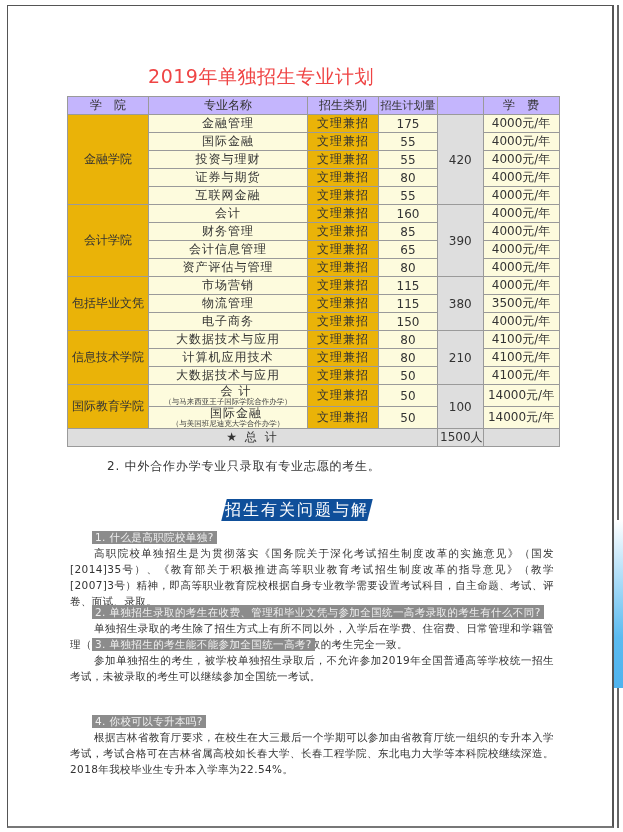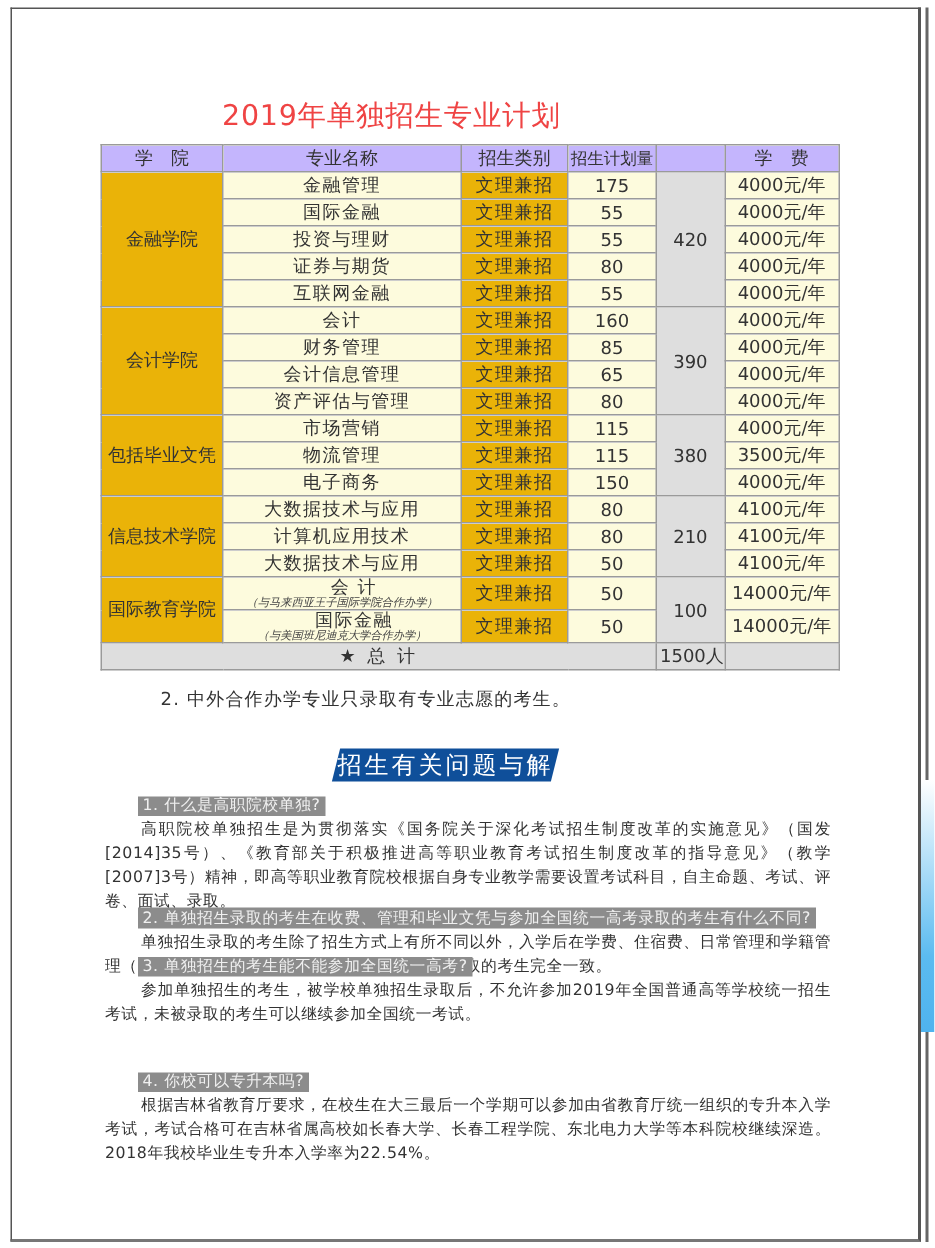--- a/index.html
+++ b/index.html
@@ -21,21 +21,21 @@
                font-weight: normal; padding: 0; white-space: nowrap; overflow: hidden; }
   table.plan th { background: #c4b5fd; height: 18px; color: #333; font-size: 12px; }
   table.plan td { height: 18px; }
   .c-college { background: #eab308; margin-left: 12px; }
   .c-major   { background: #fdfbdd; letter-spacing: 1px; margin-left: 44px; }
   .c-type    { background: #eab308; letter-spacing: 1px; }
   .c-plan    { background: #fdfbdd; margin-left: 35px; }
   .c-sub     { background: #dedede; }
   .c-fee     { background: #fdfbdd; }
   .tall td { height: 25px; }
-  .major-sub { display: block; font-size: 7.5px; letter-spacing: 0; line-height: 9px; color: #444; font-style: italic; }
+  .major-sub { display: block; font-size: 7.5px; letter-spacing: 0; line-height: 9px; color: #444; }
   .major-main { display: block; line-height: 12px; padding-left: 16px; }
   .total-row td { background: #dedede; margin-top: 48px; }
 
   .notes { position: absolute; left: 83px; top: 459px; font-size: 12px; color: #333; line-height: 15px; letter-spacing: 0.8px; }
   .notes .n2 { padding-left: 24px; }
 
   .banner { position: absolute; left: 224px; top: 499px; width: 146px; height: 22px; }
   .banner .shape { position: absolute; inset: 0; background: #0f4f9a; transform: skewX(-14deg); }
   .banner .text { position: absolute; inset: 0; text-align: center; color: #fff; font-size: 16px; line-height: 22px; letter-spacing: 2px; }
 

